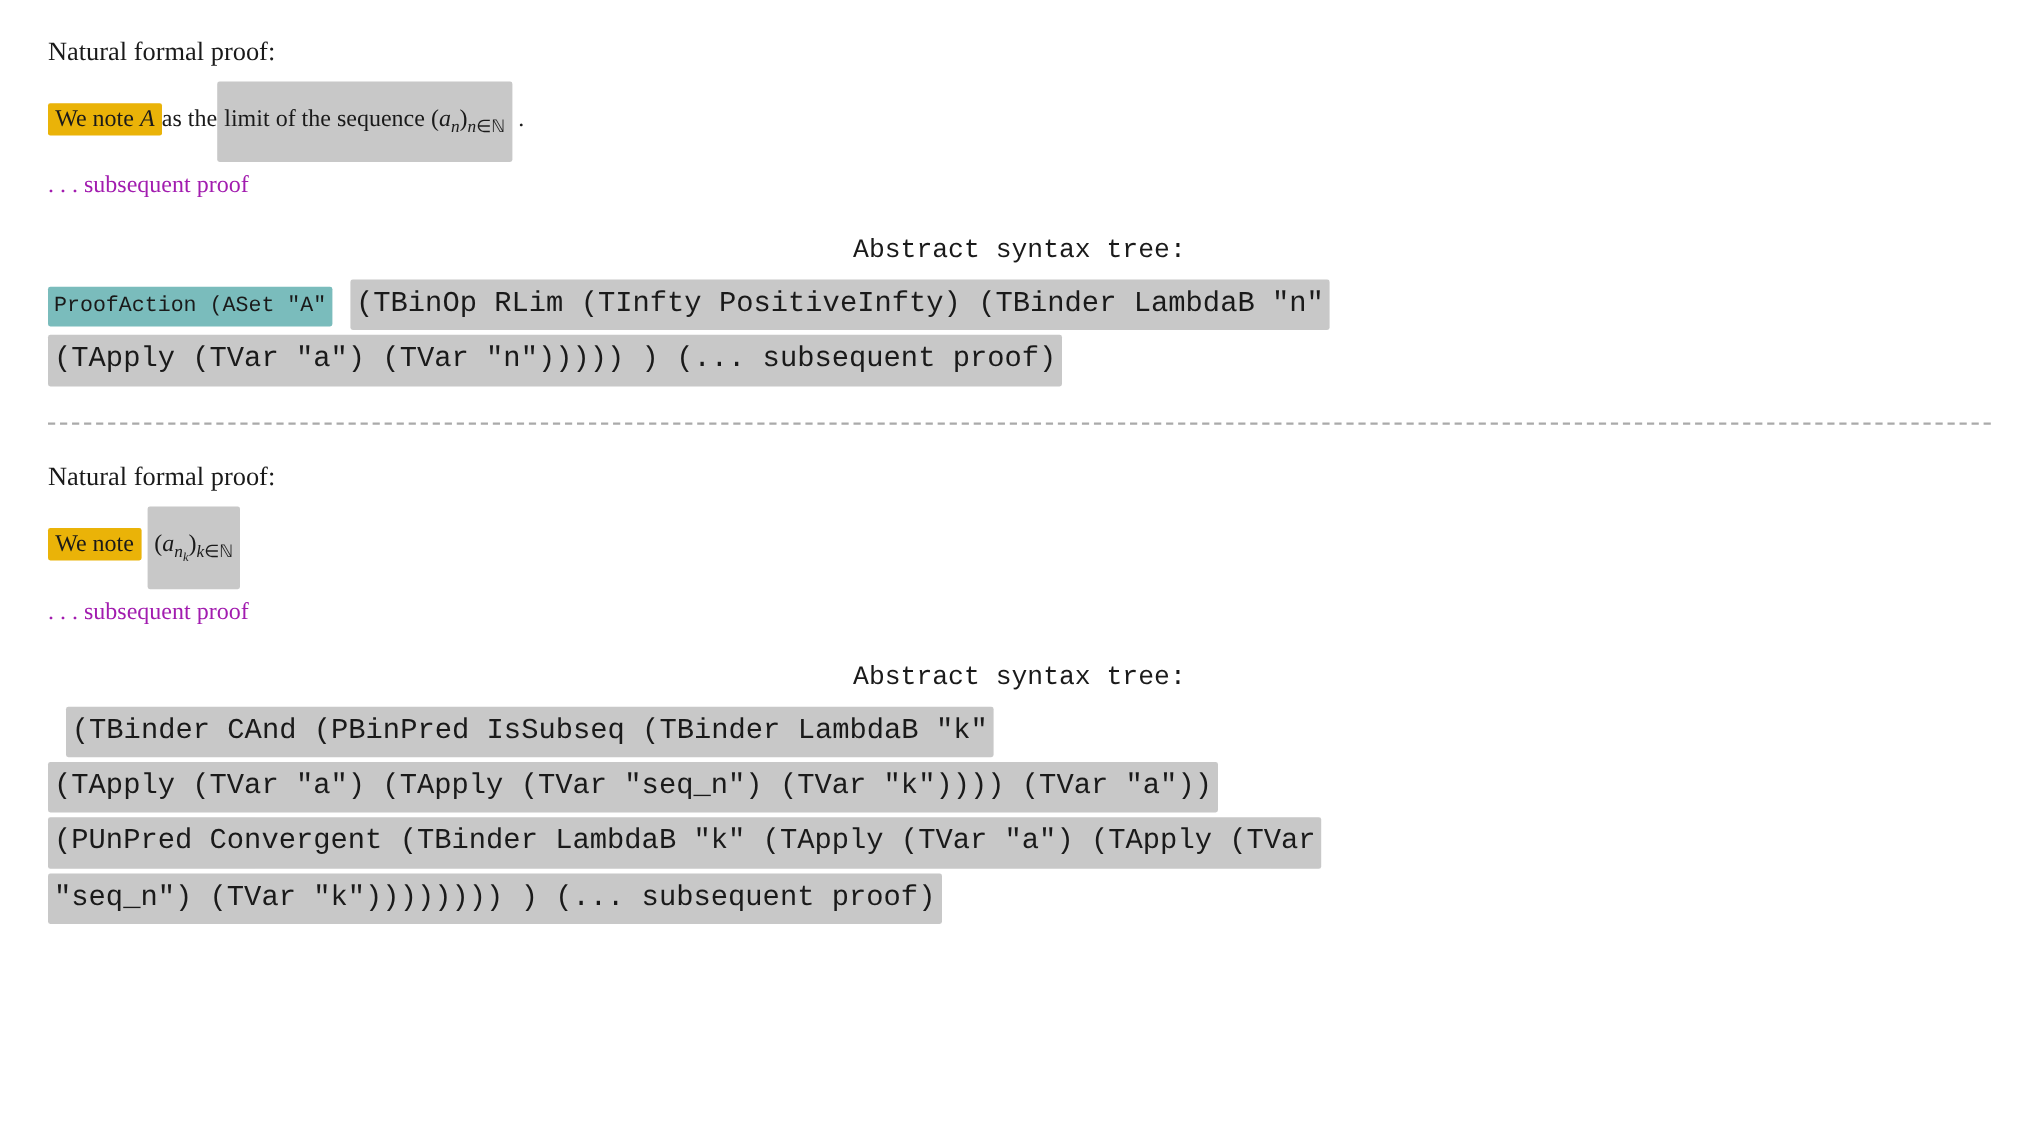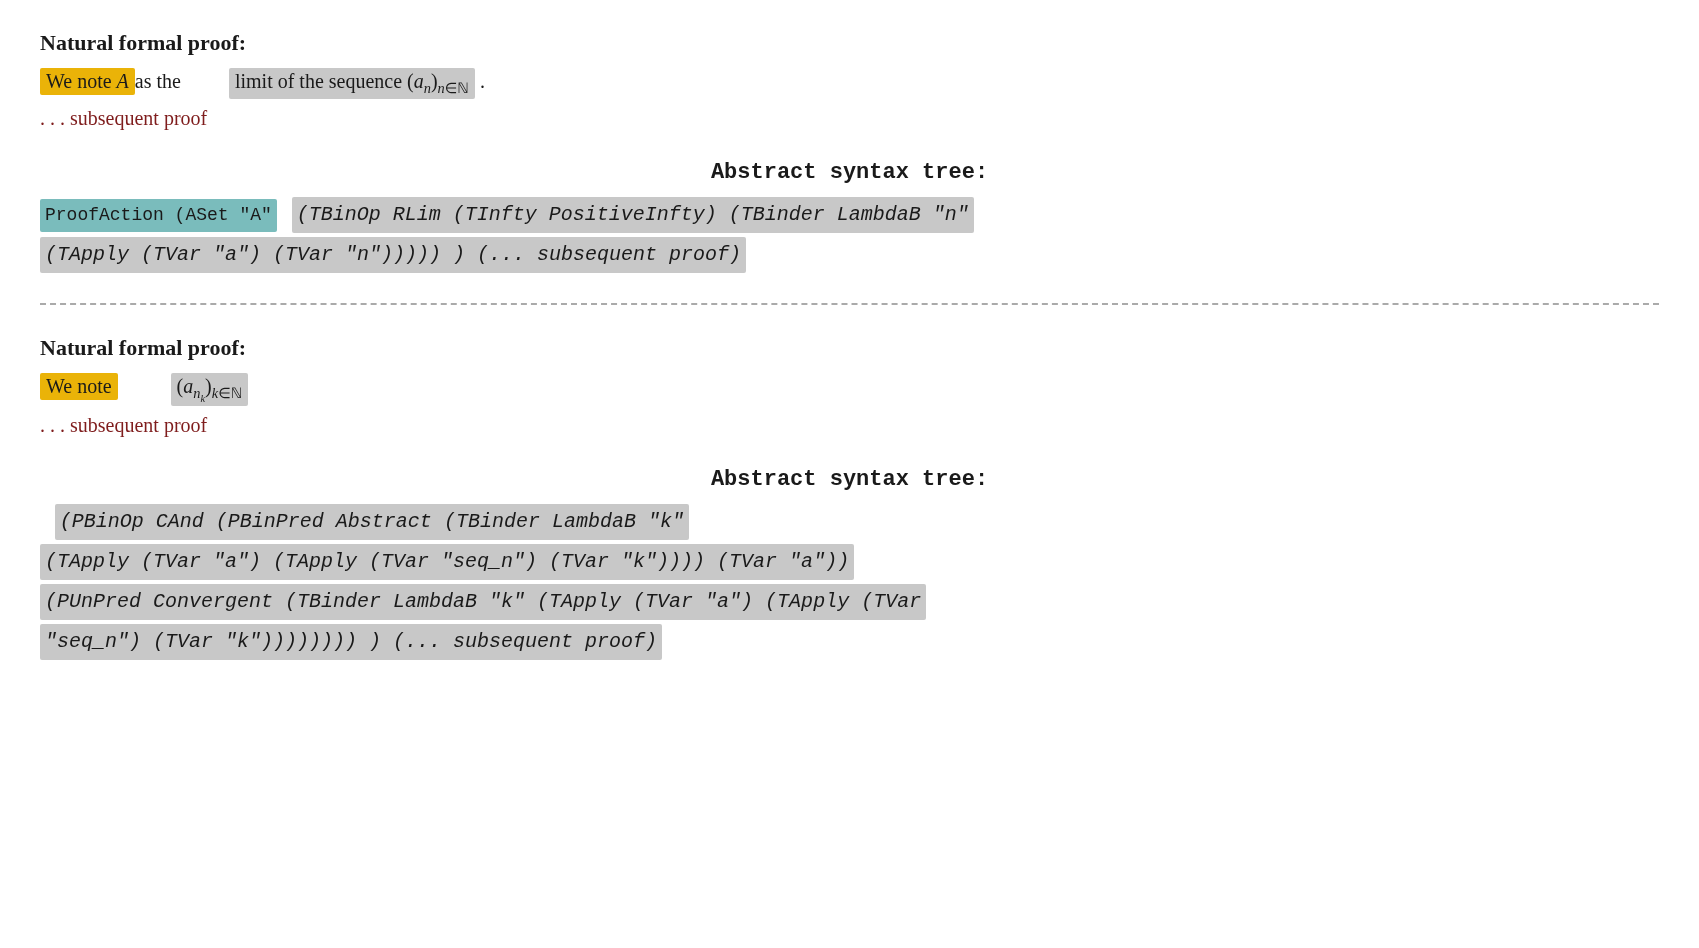--- a/index.html
+++ b/index.html
@@ -16,21 +16,21 @@
       padding: 30px 40px;
       width: 1699px;
       min-height: 948px;
     }
 
     .section {
       margin-bottom: 30px;
     }
 
     .section-title {
-      font-weight: bold;
+      font-weight: normal;
       font-size: 22px;
       margin-bottom: 12px;
     }
 
     .proof-line {
       display: flex;
       align-items: baseline;
       flex-wrap: wrap;
       gap: 0px;
       margin-bottom: 8px;
@@ -38,28 +38,27 @@
     }
 
     .highlight-teal {
       background-color: #eab308;
       padding: 2px 6px;
       border-radius: 2px;
     }
 
     .highlight-gray {
       background-color: #c8c8c8;
-      padding: 2px 6px;
+      padding: 20px 6px;
       border-radius: 2px;
-      margin-left: 48px;
     }
 
     .proof-subsequent {
       font-size: 20px;
-      color: #7f1d1d;
+      color: #a21caf;
       margin-top: 4px;
     }
 
     .code-block {
       font-family: 'Courier New', Courier, monospace;
       font-size: 18px;
       margin-top: 12px;
       text-align: center;
     }
 
@@ -77,22 +76,21 @@
       border-radius: 2px;
       font-family: 'Courier New', Courier, monospace;
       font-size: 18px;
     }
 
     .code-gray {
       background-color: #c8c8c8;
       padding: 2px 5px;
       border-radius: 2px;
       font-family: 'Courier New', Courier, monospace;
-      font-size: 20px;
-      font-style: italic;
+      font-size: 24px;
     }
 
     .code-plain {
       font-family: 'Courier New', Courier, monospace;
       font-size: 18px;
       padding: 2px 2px;
     }
 
     .divider {
       border: none;
@@ -159,21 +157,21 @@
   </div>
 
   <div class="proof-subsequent">. . . subsequent proof</div>
 </div>
 
 <div class="section code-block">
   <div class="section-title">Abstract syntax tree:</div>
 
   <div class="code-line">
     <span class="code-plain">&nbsp;</span>
-    <span class="code-gray">(PBinOp CAnd (PBinPred Abstract (TBinder LambdaB "k"</span>
+    <span class="code-gray">(TBinder CAnd (PBinPred IsSubseq (TBinder LambdaB "k"</span>
   </div>
   <div class="code-line">
     <span class="code-gray">(TApply (TVar "a") (TApply (TVar "seq_n") (TVar "k")))) (TVar "a"))</span>
   </div>
   <div class="code-line">
     <span class="code-gray">(PUnPred Convergent (TBinder LambdaB "k" (TApply (TVar "a") (TApply (TVar</span>
   </div>
   <div class="code-line">
     <span class="code-gray">"seq_n") (TVar "k"))))))))  ) (... subsequent proof)</span>
   </div>

